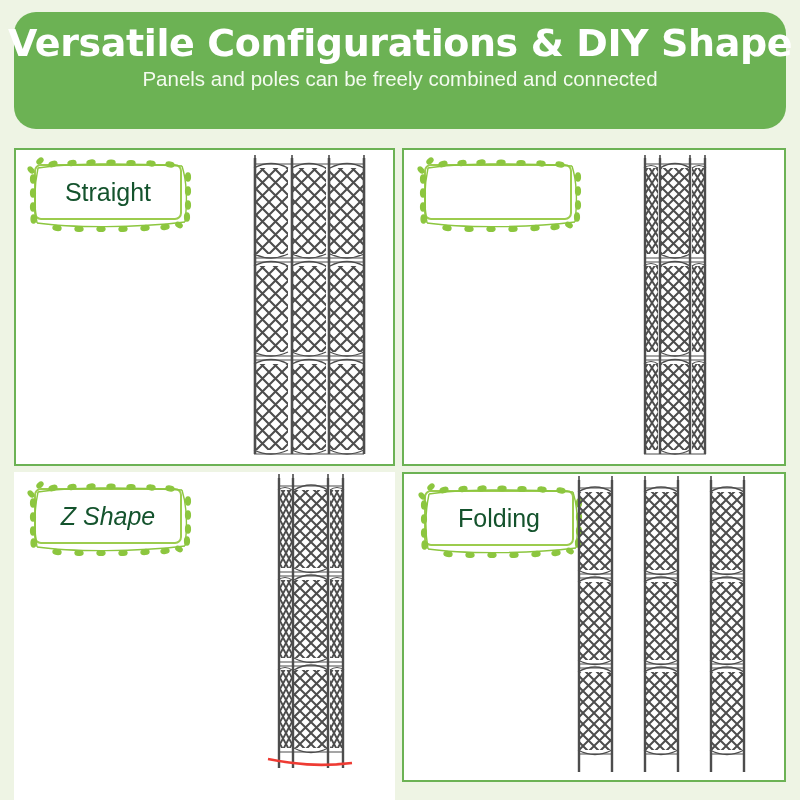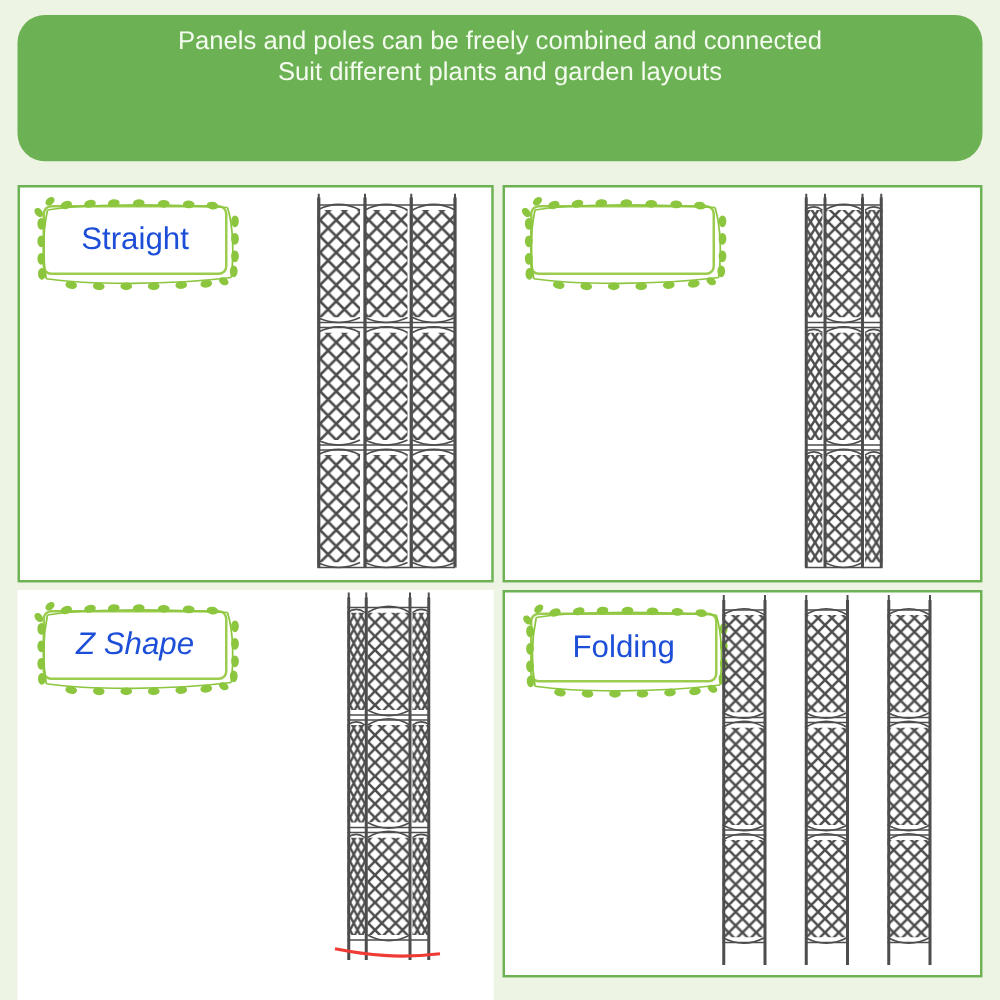--- a/index.html
+++ b/index.html
@@ -80,21 +80,21 @@
     background: #ffffff;
     border: 2.5px solid #9ccc4e;
     border-radius: 7px;
   }
   .badge-text {
     position: absolute;
     left: 0; right: 0;
     top: 50%;
     transform: translateY(-50%);
     text-align: center;
-    color: #1d4ed8;
+    color: #14532d;
     font-size: 25px;
     font-family: "Liberation Sans", sans-serif;
     white-space: nowrap;
   }
   .badge svg.vines {
     position: absolute;
     left: -9px;
     top: -9px;
     overflow: visible;
     pointer-events: none;
@@ -103,22 +103,22 @@
   
   .art {
     position: absolute;
     overflow: visible;
   }
 </style>
 </head>
 <body>
 
 <div class="header">
+  <div class="header-title">Versatile Configurations &amp; DIY Shape</div>
   <div class="header-sub">Panels and poles can be freely combined and connected</div>
-  <div class="header-sub">Suit different plants and garden layouts</div>
 </div>
 
 <div class="grid">
 
   <div class="cell cell-tl bordered">
 
     <div class="badge" style="left:18px; top:14px; width:148px; height:56px;">
       <svg class="vines" width="166" height="74" viewBox="0 0 166 74">
         <g fill="#8cc63f" stroke="#8cc63f" stroke-width="1.4">
           <path d="M11,11 C40,6 100,6 155,9" fill="none"></path>

